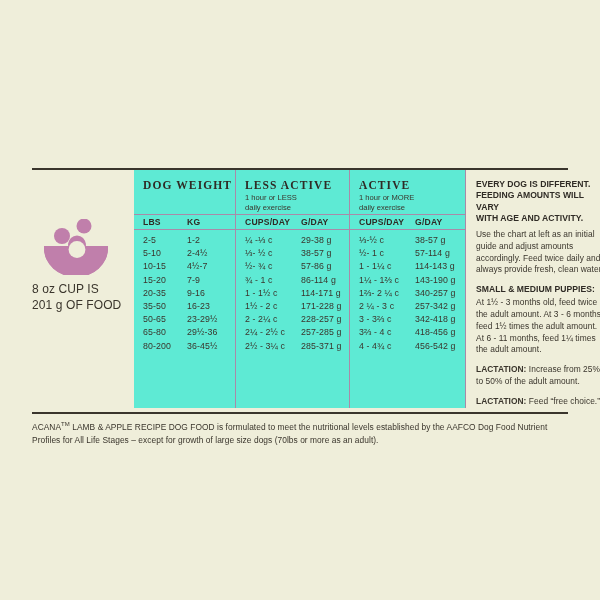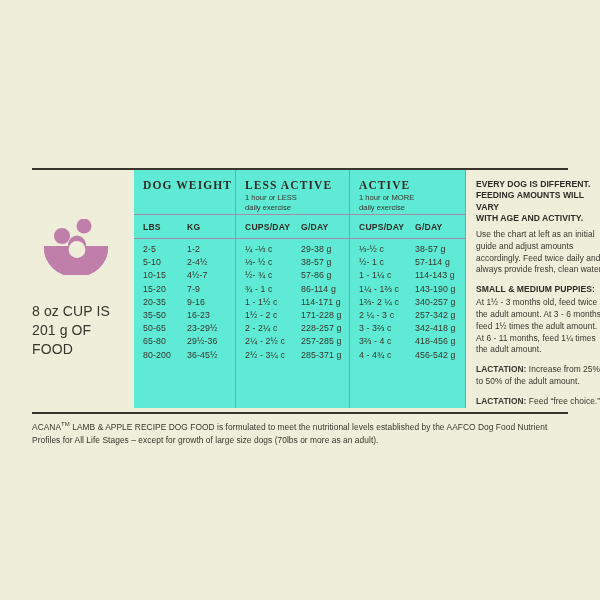--- a/index.html
+++ b/index.html
@@ -36,22 +36,22 @@
     font-size:10.5px;
     letter-spacing:0.6px;
     line-height:1.32;
     text-transform:uppercase;
   }
   .bowl-wrap{
     margin-top:40px;
     padding-left:8px;
   }
   .bowl-caption{
-    margin-top:23px;
-    font-size:14px;
+    margin-top:2px;
+    font-size:12px;
     line-height:1.35;
     color:#3a352c;
     letter-spacing:.1px;
   }
 
   
   .col-table{
     flex:1 1 auto;
     background:#5eead4;
     display:flex;
@@ -83,21 +83,21 @@
   }
   .thead-sub{
     font-size:7.6px;
     line-height:1.38;
     margin-top:2px;
     color:#3a352c;
   }
   .subhead{
     border-top:1px solid #a98aa8;
     border-bottom:1px solid #a98aa8;
-    height:25px;
+    height:16px;
     display:flex;
     align-items:center;
     padding-left:9px;
     box-sizing:border-box;
   }
   .subhead .sh{
     font-size:8.6px;
     font-weight:bold;
     letter-spacing:.2px;
     color:#2f2b25;

